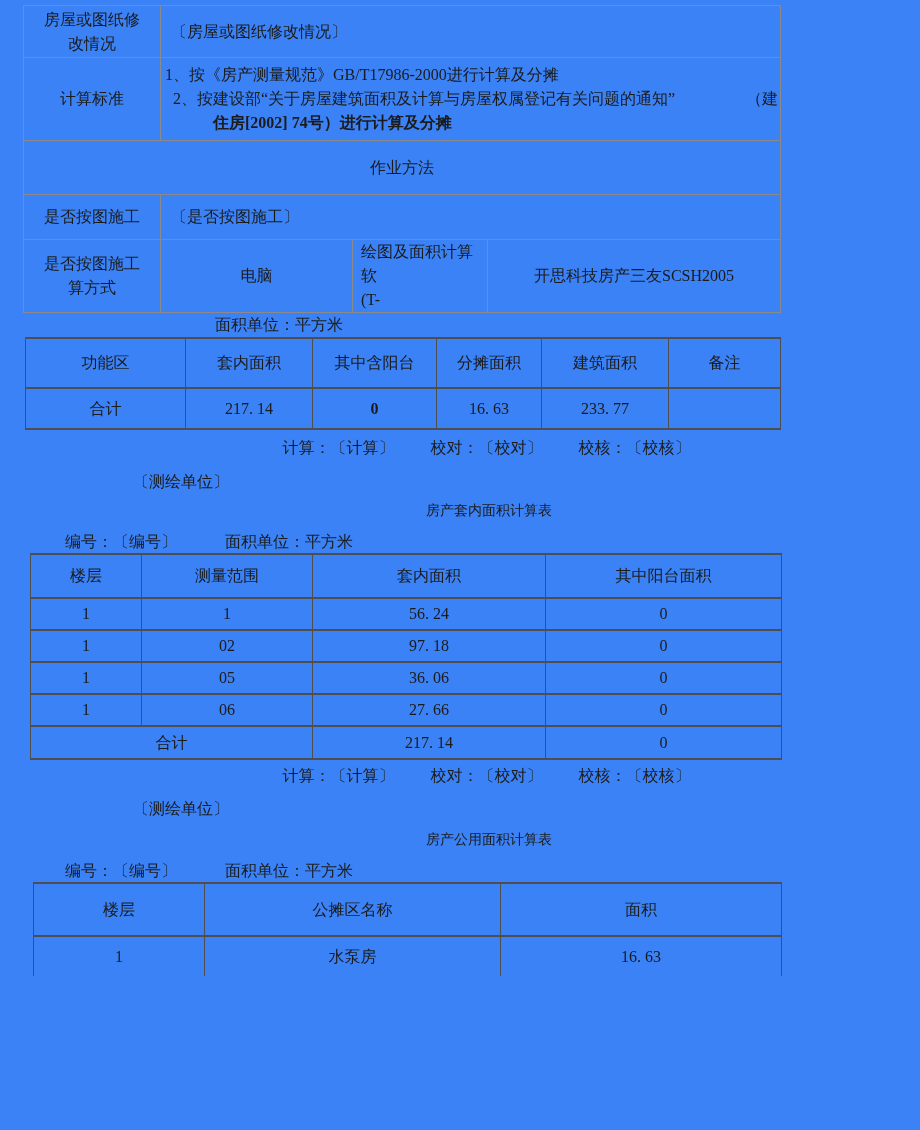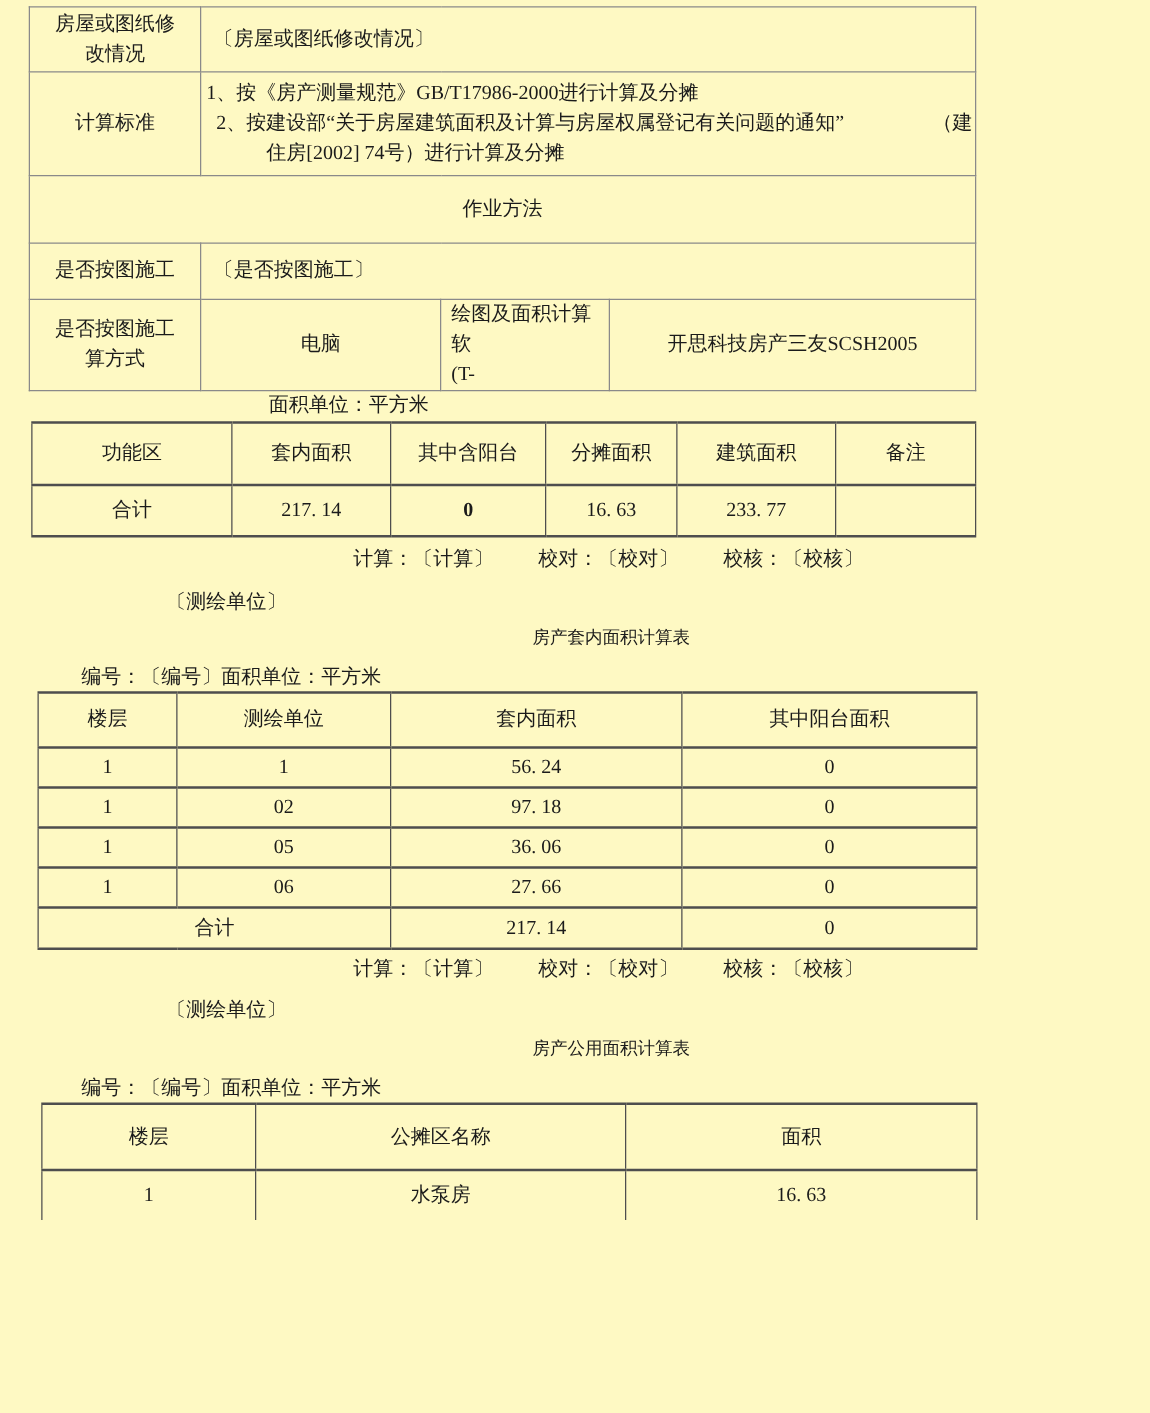--- a/index.html
+++ b/index.html
@@ -1,33 +1,33 @@
 <!DOCTYPE html>
 <html><head>
 <meta charset="utf-8">
 <style>
   html,body { margin:0; padding:0; background:#ffffff; }
   body {
     width:920px; height:1130px; overflow:hidden;
     font-family:"Liberation Serif","DejaVu Serif",serif;
     color:#1b1b1b; font-size:16px;
   }
-  .page { position:relative; width:920px; height:1130px; overflow:hidden; background:#fef9c3; }
+  .page { position:relative; width:920px; height:1130px; overflow:hidden; background:#3b82f6; }
 
   table { border-collapse:collapse; table-layout:fixed; }
   td { padding:0; vertical-align:middle; text-align:center; overflow:hidden; }
 
   
   .info { margin:5px 0 0 23px; width:757px; }
   .info td { border:1px solid #8a8a8a; line-height:24px; }
   .info .lt { text-align:left; padding-left:10px; }
   .wrap { white-space:pre-line; }
   .std-cell { text-align:left; padding:3px 2px 3px 4px; line-height:26px; }
   .std-line2 { display:flex; justify-content:space-between; margin-left:8px; }
-  .std-line3 { margin-left:48px; }
+  .std-line3 { margin-left:48px;font-weight:bold; }
   .soft-cell { text-align:left; padding-left:8px; line-height:24px; }
 
   
   .data td {
     border:1px solid #4e4e4e;
     border-top-width:2px; border-bottom-width:2px;
     line-height:20px;
   }
   .t1 { margin:0 0 0 25px; width:755px; }
   .t2 { margin:2px 0 0 30px; width:751px; }
@@ -54,21 +54,21 @@
     text-align:left; height:22px; line-height:22px;
   }
   .org1 { margin-top:11px; }
   .org2 { margin-top:10px; }
   .stitle {
     margin-left:88px; width:757px; box-sizing:border-box; padding-left:45px;
     text-align:center; height:24px; line-height:24px; font-size:14px;
   }
   .stitle2 { margin-top:6px; }
   .stitle3 { margin-top:8px; }
-  .no-line { margin:10px 0 0 65px; display:flex; height:18px; line-height:18px; }
+  .no-line { margin:10px 0 0 65px; display:flex; gap:48px; height:18px; line-height:18px; }
 </style>
 </head>
 <body>
 
 <div class="page">
 
   <table class="info">
     <colgroup>
         <col style="width:137px">
         <col style="width:192px">
@@ -157,21 +157,21 @@
   <table class="data t2">
     <colgroup>
         <col style="width:111px">
         <col style="width:171px">
         <col style="width:233px">
         <col style="width:236px">
       </colgroup>
     <tbody>
         <tr style="height:44px">
       <td>楼层</td>
-      <td>测绘单位</td>
+      <td>测量范围</td>
       <td>套内面积</td>
       <td>其中阳台面积</td>
     </tr>
     <tr style="height:32px">
       <td>1</td>
       <td>1</td>
       <td>56. 24</td>
       <td>0</td>
     </tr>
     <tr style="height:32px">

